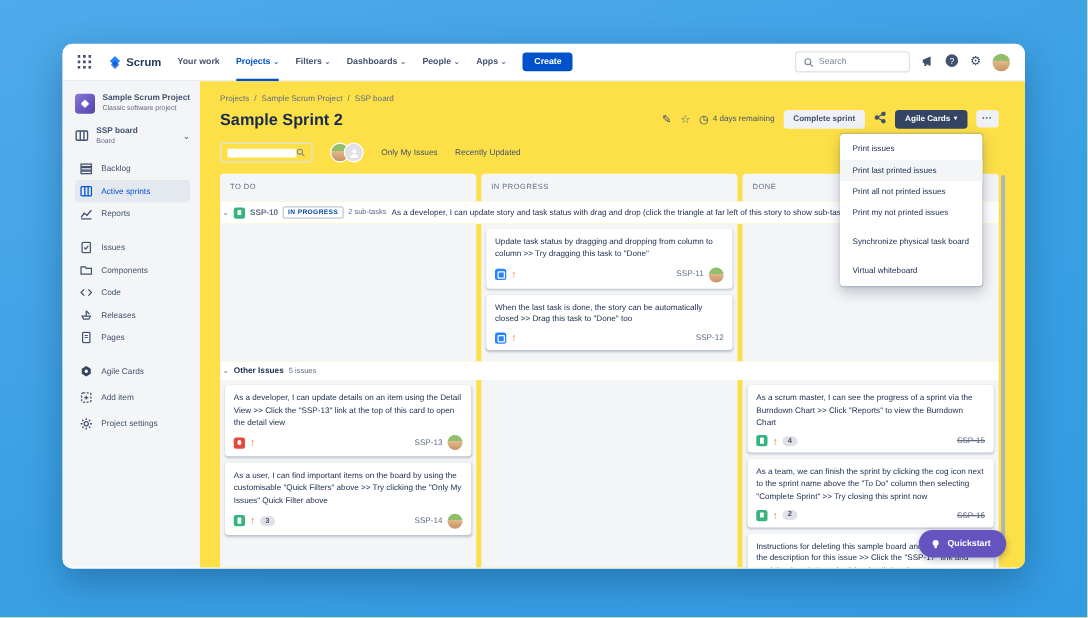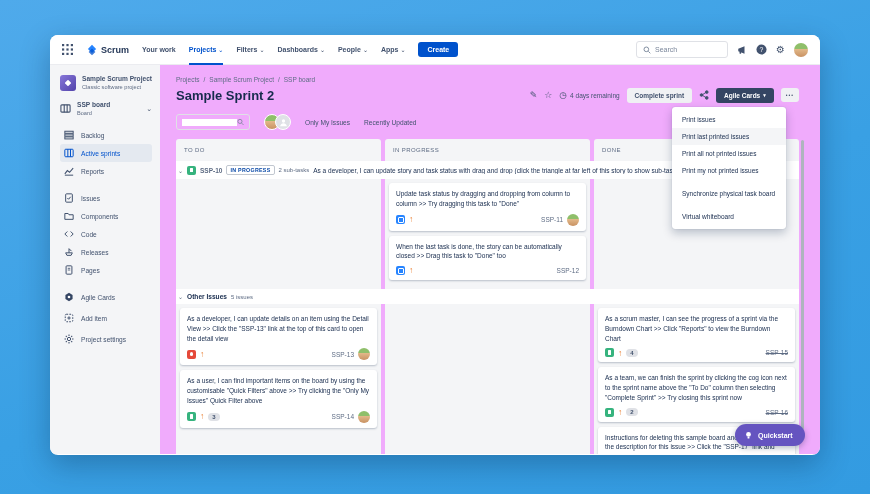--- a/index.html
+++ b/index.html
@@ -35,21 +35,21 @@
   .board-sel .proj-name { font-weight:700; }
   .board-sel .chev { margin-left:auto; font-size:7px; color:#42526E; }
   .side-item { display:flex; align-items:center; gap:7px; font-size:6.6px; font-weight:500; color:#42526E; padding:4px 4px; border-radius:3px; cursor:pointer; }
   .side-item svg { flex-shrink:0; }
   .side-item.active { background:#E4E9F0; color:#0052CC; }
   .side-item.active svg * { stroke:#0052CC; }
   .gap-top { margin-top:9px; }
   .gap-top-sm { margin-top:3px; }
 
   
-  .main { flex:1; position:relative; background:#f0abfc; padding:0 21px 0 16px; overflow:hidden; }
+  .main { flex:1; position:relative; background:#fde047; padding:0 21px 0 16px; overflow:hidden; }
   .breadcrumb { margin-top:11px; font-size:6.5px; color:#5E6C84; display:flex; gap:4px; }
   .breadcrumb a { color:#5E6C84; text-decoration:none; cursor:pointer; }
   .title-row { display:flex; align-items:center; margin-top:3px; }
   .page-title { font-size:13px; font-weight:700; color:#172B4D; }
   .actions { margin-left:auto; display:flex; align-items:center; gap:7px; }
   .hicon { font-size:9px; color:#42526E; line-height:1; cursor:pointer; }
   .remaining { display:flex; align-items:center; gap:3px; font-size:6.5px; color:#42526E; }
   .btn-subtle { background:#F0F1F4; color:#42526E; font-size:6.5px; font-weight:600; padding:4px 8px; border-radius:3px; border:none; cursor:pointer; }
   .btn-dark { background:#344563; color:#fff; font-size:6.5px; font-weight:600; padding:4px 8px; border-radius:3px; border:none; display:flex; align-items:center; gap:3px; cursor:pointer; }
   .btn-dark .caret { font-size:5px; }

